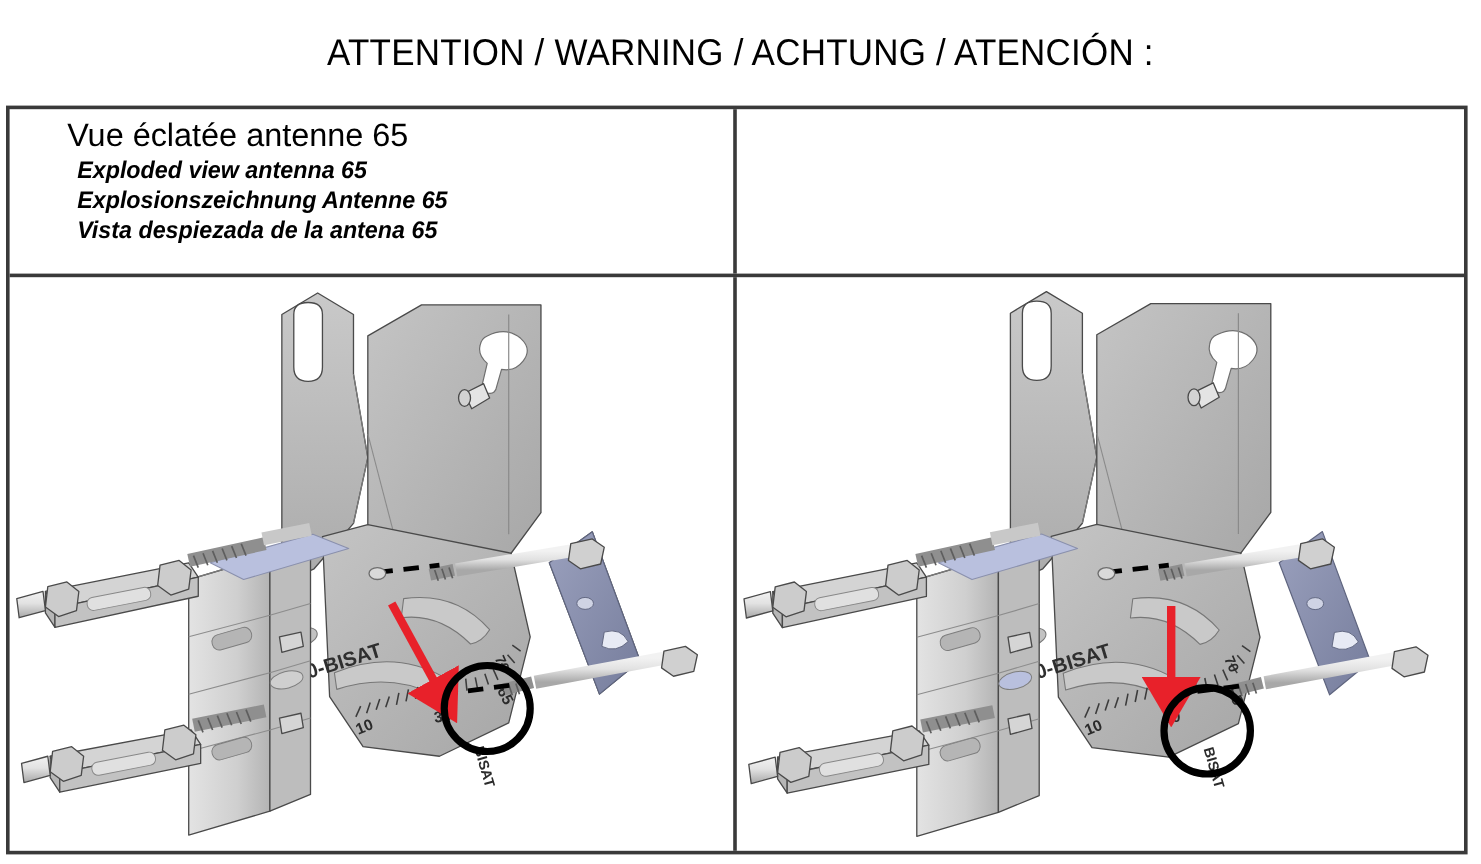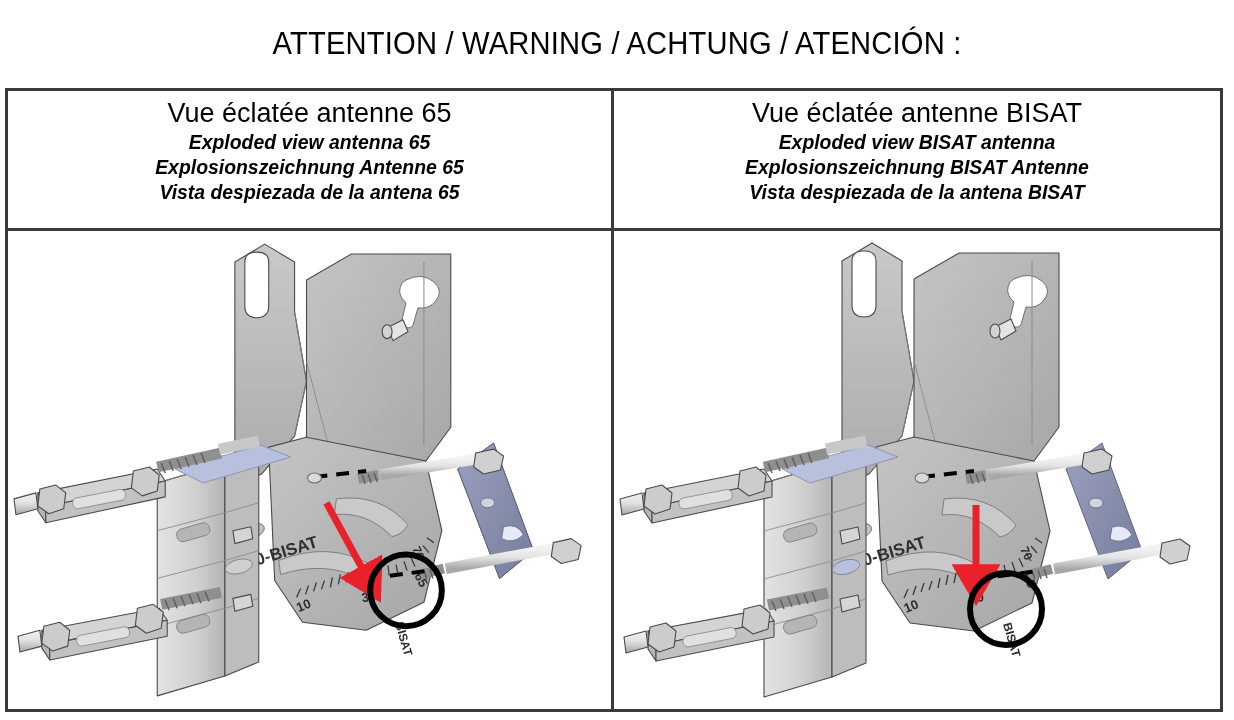--- a/index.html
+++ b/index.html
@@ -64,21 +64,22 @@
     position: relative;
     overflow: hidden;
   }
   .cell.left-cell {
     border-right: 3px solid #3a3a3a;
   }
 
   
   .caption-block {
     padding-top: 5px;
-    text-align: center;
+    text-align: left;
+    padding-left: 48px;
   }
   .caption-title {
     font-size: 27px;
     line-height: 34px;
     font-style: normal;
     font-weight: normal;
     white-space: nowrap;
   }
   .caption-sub {
     font-size: 20px;
@@ -111,28 +112,20 @@
 
     <div class="cell left-cell">
       <div class="caption-block">
         <div class="caption-title">Vue éclatée antenne 65</div>
         <div class="caption-sub">Exploded view antenna 65</div>
         <div class="caption-sub">Explosionszeichnung Antenne 65</div>
         <div class="caption-sub">Vista despiezada de la antena 65</div>
       </div>
     </div>
 
-    <div class="cell">
-      <div class="caption-block">
-        <div class="caption-title">Vue éclatée antenne BISAT</div>
-        <div class="caption-sub">Exploded view BISAT antenna</div>
-        <div class="caption-sub">Explosionszeichnung BISAT Antenne</div>
-        <div class="caption-sub">Vista despiezada de la antena BISAT</div>
-      </div>
-    </div>
   </div>
 
   <div class="table-row" id="figure-row">
 
     <div class="cell left-cell">
       <div class="figure-holder">
         <svg viewBox="0 0 606 478" preserveAspectRatio="xMidYMid meet">
           <defs>
             <linearGradient id="gPlateA" x1="0" y1="0" x2="1" y2="1">
               <stop offset="0%" stop-color="#c4c4c4"></stop>

